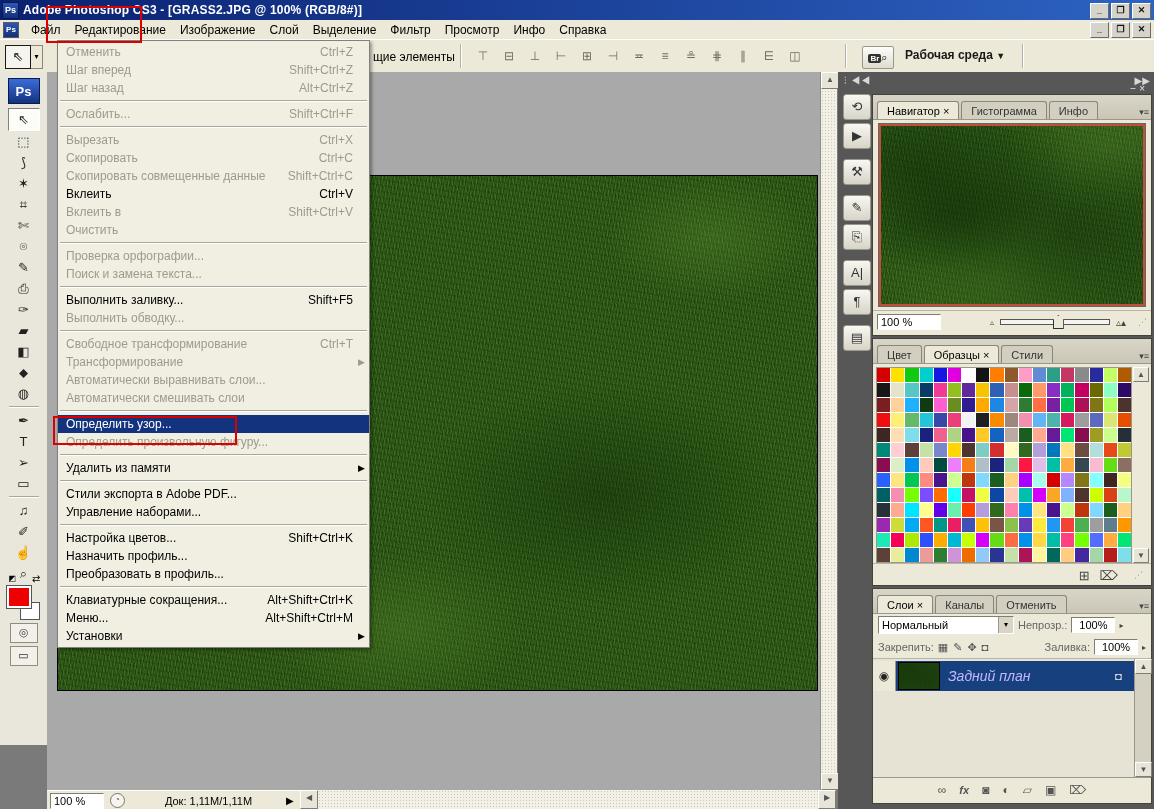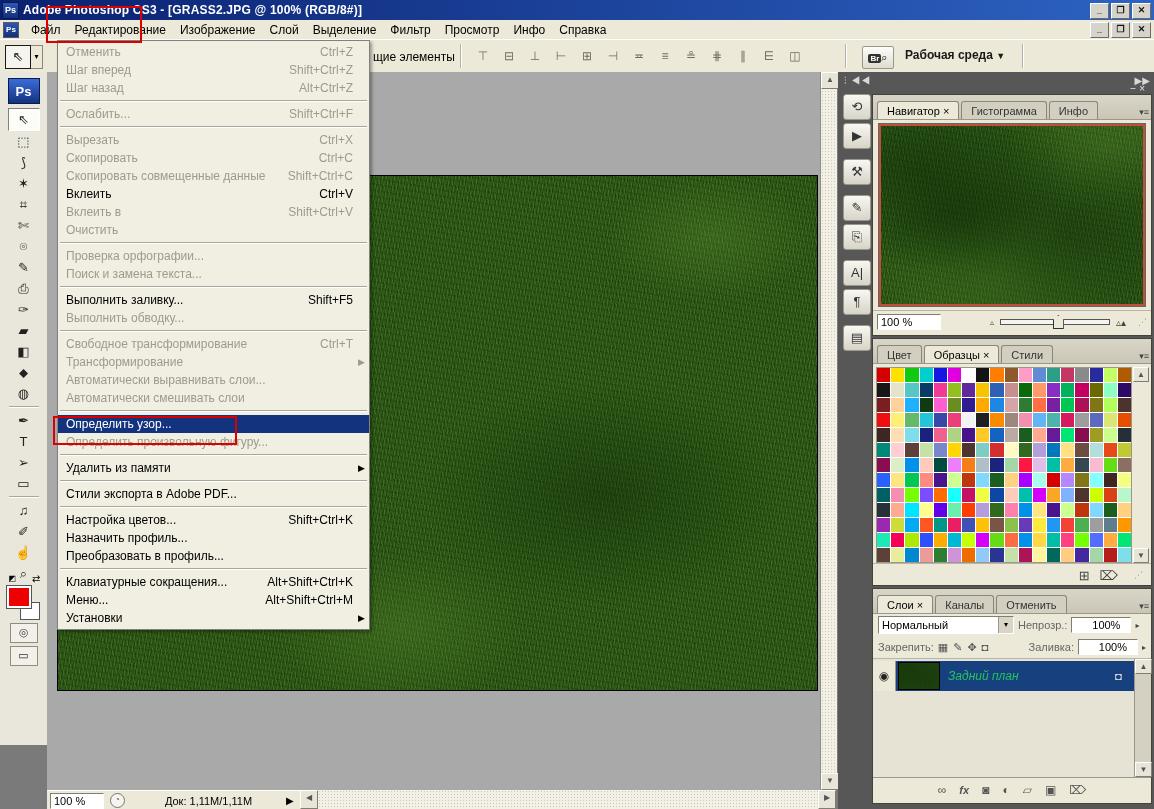--- a/index.html
+++ b/index.html
@@ -121,28 +121,28 @@
   .sw-grid{flex:1;display:grid;grid-template-columns:repeat(18,1fr);gap:1px;background:#fff;border:1px solid #9a978b;margin:3px 0 0 3px;}
   .sw{height:14px;}
   .sw-scroll{width:16px;position:relative;margin:3px 2px 0 1px;height:196px;}
   .panel-bottom{display:flex;align-items:center;justify-content:flex-end;gap:10px;height:22px;border-top:1px solid #b9b6a8;padding:0 8px;color:#444;font-size:13px;}
   
   .layer-ctl1{display:flex;align-items:center;height:22px;padding:0 5px;gap:4px;}
   .blend-select{width:128px;height:16px;background:#fff;border:1px solid;border-color:#807d72 #fff #fff #807d72;
     font-size:11px;line-height:16px;padding:0 3px;position:relative;}
   .blend-dd{position:absolute;right:0;top:0;width:14px;height:16px;background:#d8d5c7;border-left:1px solid #9a978b;font-size:8px;text-align:center;line-height:15px;}
   .small-label{font-size:11px;color:#666;}
-  .val-box{width:38px;height:14px;background:#fff;border:1px solid;border-color:#807d72 #fff #fff #807d72;font-size:11px;line-height:14px;text-align:right;padding:0 10px;}
+  .val-box{width:38px;height:14px;background:#fff;border:1px solid;border-color:#807d72 #fff #fff #807d72;font-size:11px;line-height:14px;text-align:center;padding:0 2px;}
   .spin{font-size:8px;color:#444;}
   .lock-icons{display:flex;gap:5px;font-size:11px;color:#555;}
   .layer-list{position:relative;height:118px;background:#e6e3d4;border-top:1px solid #b9b6a8;}
   .layer-row{position:absolute;left:0;top:2px;right:16px;height:30px;background:#17407e;display:flex;align-items:center;}
   .eye-box{width:22px;height:30px;background:#ece9d8;border-right:1px solid #9a978b;text-align:center;line-height:30px;font-size:12px;color:#222;}
   .layer-thumb{width:40px;height:26px;margin:0 8px 0 2px;border:1px solid #000;}
-  .layer-name{flex:1;color:#22c55e;font-style:italic;font-size:12px;}
+  .layer-name{flex:1;color:#c4b5fd;font-style:italic;font-size:14px;}
   .layer-lock{width:20px;color:#ddd;font-size:11px;}
   .list-scroll{position:absolute;right:0;top:0;width:16px;height:118px;background:#d4d1c2;border-left:1px solid #9a978b;}
   .layers-bottom{display:flex;align-items:center;justify-content:center;gap:13px;height:24px;border-top:1px solid #9a978b;color:#555;font-size:12px;}
   .layers-bottom .fxi{font-style:italic;font-weight:bold;font-size:11px;}
 </style>
 </head>
 <body>
 
 <div id="app">
 
@@ -344,20 +344,23 @@
         <span class="mi-label">Определить произвольную фигуру...</span>
       </div>
       <div class="menu-sep"></div>
       <div class="mi">
         <span class="mi-label">Удалить из памяти</span>
         <span class="mi-sub">▶</span>
       </div>
       <div class="menu-sep"></div>
       <div class="mi">
         <span class="mi-label">Стили экспорта в Adobe PDF...</span>
+      </div>
+      <div class="mi">
+        <span class="mi-label">Управление наборами...</span>
       </div>
       <div class="menu-sep"></div>
       <div class="mi">
         <span class="mi-label">Настройка цветов...</span>
         <span class="mi-sc">Shift+Ctrl+K</span>
       </div>
       <div class="mi">
         <span class="mi-label">Назначить профиль...</span>
       </div>
       <div class="mi">

